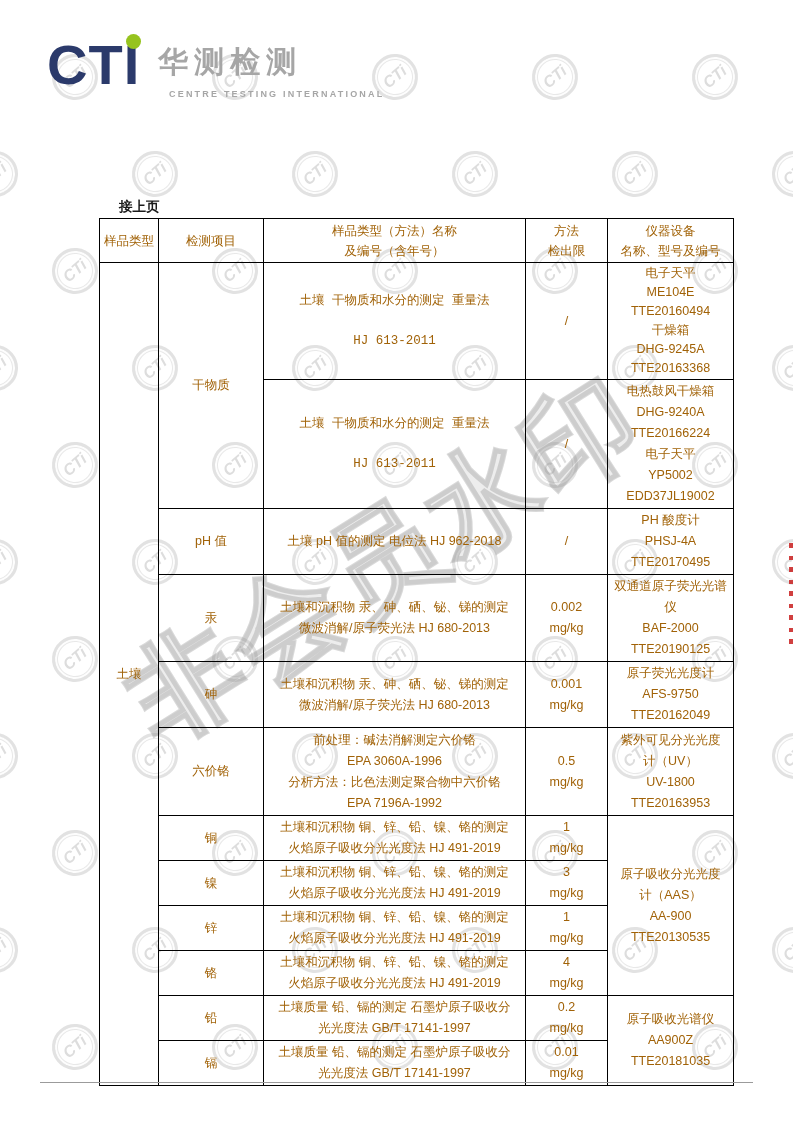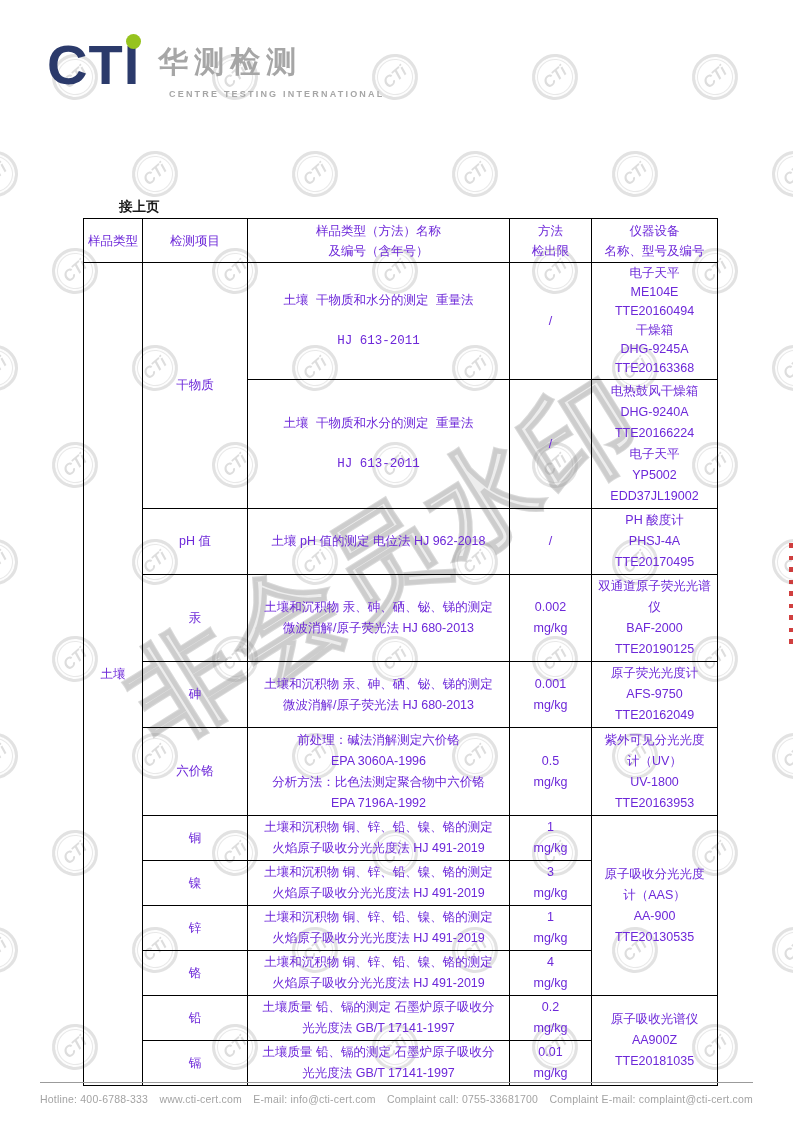--- a/index.html
+++ b/index.html
@@ -57,23 +57,23 @@
   .report-label { position:absolute; left:125px; }
   .report-number { position:absolute; left:202px; }
   .page-indicator { position:absolute; left:565px; }
   .continued {
     position:absolute; left:119px; top:198px; z-index:3;
     font-family:"Liberation Serif","DejaVu Serif",serif;
     font-weight:bold; font-size:13.5px;
   }
   
   .results-table {
-    position:absolute; left:83px; top:218px; z-index:3;
+    position:absolute; left:99px; top:218px; z-index:3;
     border-collapse:collapse; table-layout:fixed; width:634px;
-    font-size:12.5px; line-height:21px; color:#6d28d9;
+    font-size:12.5px; line-height:21px; color:#a16207;
   }
   .results-table th, .results-table td {
     border:1px solid #000; text-align:center; vertical-align:middle;
     white-space:pre-line; padding:1px 2px; font-weight:normal;
     overflow:hidden;
   }
   .results-table thead th { line-height:20px; }
   td.lh-wide { line-height:40px;font-family:Liberation Mono, monospace; }
   td.lh-tight { line-height:19px; }
   
@@ -303,21 +303,14 @@
 光光度法 GB/T 17141-1997</td>
         <td>0.01
 mg/kg</td>
       </tr>
     </tbody>
   </table>
 
   <div class="red-seal-fragment"></div>
 
   <div class="footer-rule"></div>
-  <div class="footer">
-    <span>Hotline: 400-6788-333</span>
-    <span>www.cti-cert.com</span>
-    <span>E-mail: info@cti-cert.com</span>
-    <span>Complaint call: 0755-33681700</span>
-    <span>Complaint E-mail: complaint@cti-cert.com</span>
-  </div>
 
 </div>
 
 </body></html>

